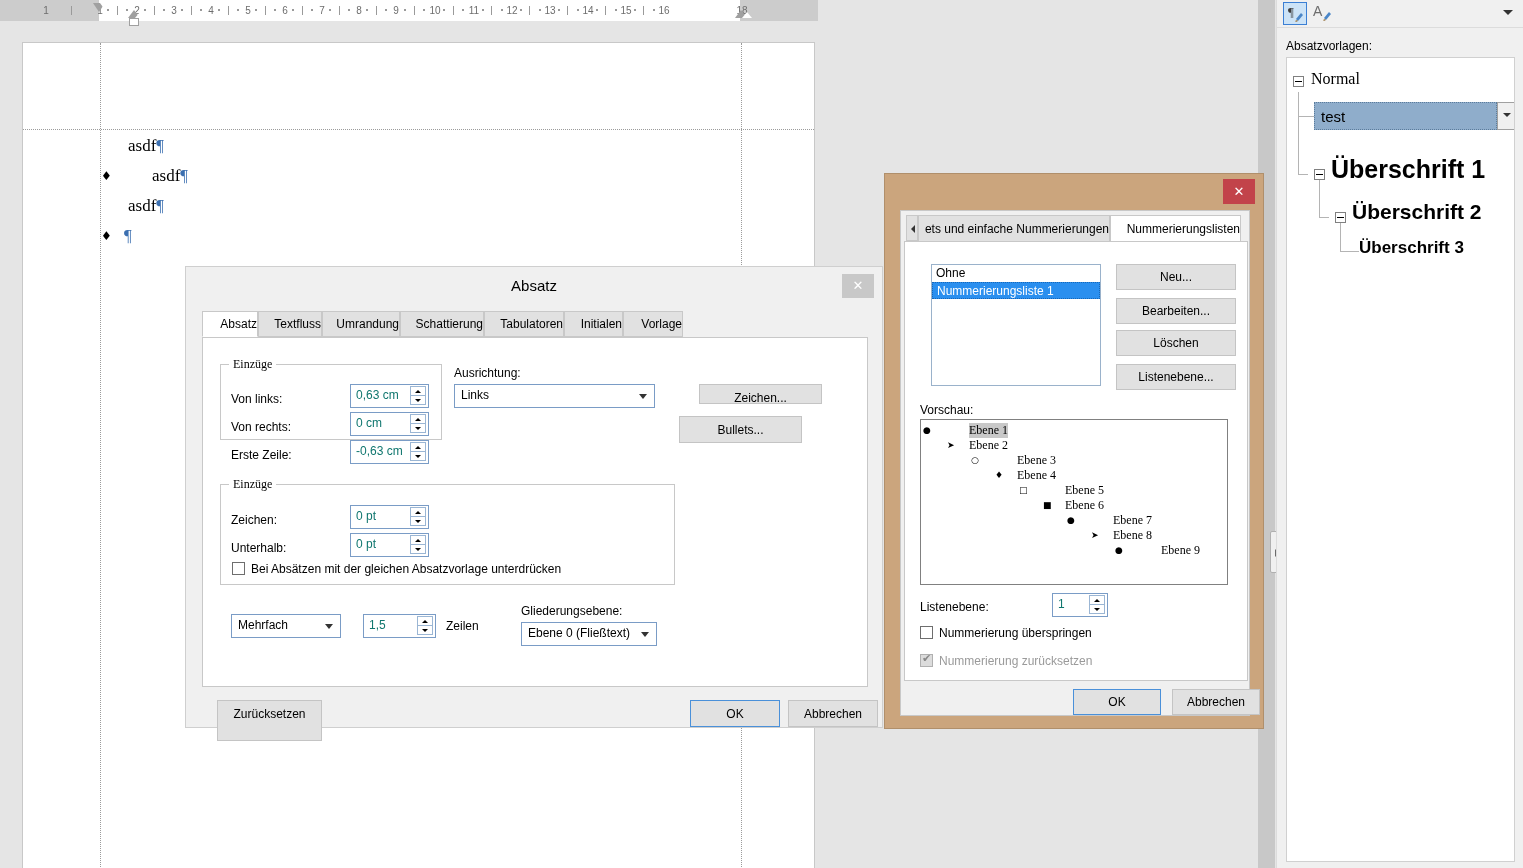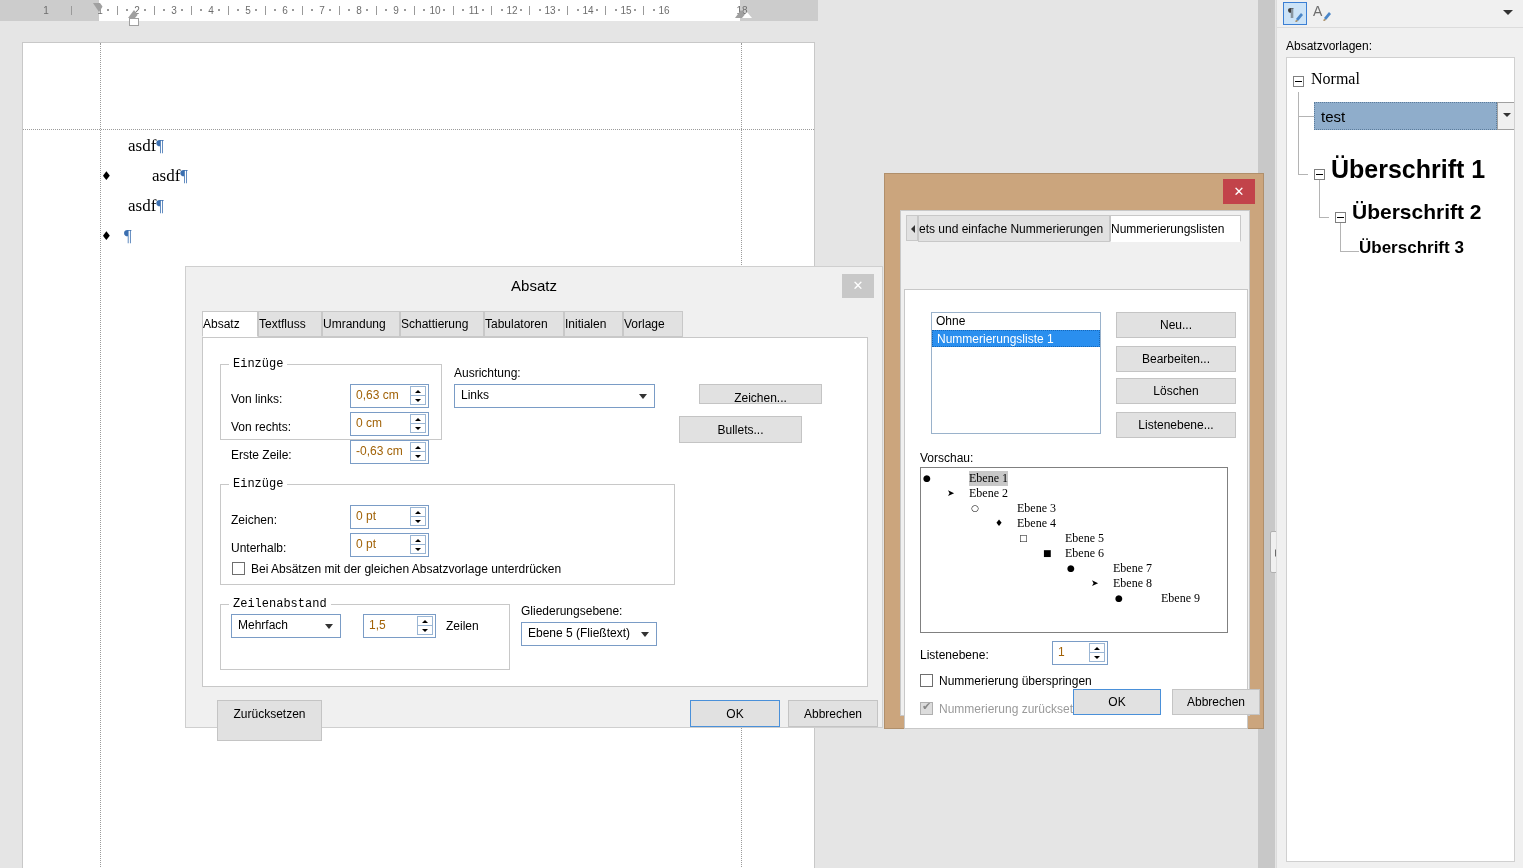--- a/index.html
+++ b/index.html
@@ -225,46 +225,46 @@
   .dlg-abs-body {
     position:absolute; left:16px; top:44px; width:666px; height:402px;
     background:#f0f0f0;
   }
 
   
   .tabstrip { position:absolute; left:0; top:0; height:27px; }
   .tab {
     position:absolute; top:0; height:26px; line-height:25px;
     background:#e1e1e1; border:1px solid #c8c8c8; box-sizing:border-box;
-    font-size:12px; text-align:left; color:#000;
+    font-size:12px; text-align:right; color:#000;
     font-family:"Liberation Sans", sans-serif;
   }
   .tab.active { background:#ffffff; border-bottom:1px solid #ffffff; }
   .tabpanel {
     position:absolute; background:#ffffff; border:1px solid #c8c8c8;
     box-sizing:border-box;
   }
 
   
   .group { position:absolute; border:1px solid #c8c8c8; box-sizing:border-box; }
   .group-legend {
     position:absolute; top:-8px; left:8px; background:#ffffff;
     padding:0 4px; font-size:12px; color:#000;
-    font-family:Liberation Mono, monospace;
+    font-family:Liberation Serif, serif;
   }
   .lbl {
     position:absolute; font-size:12px; color:#000; white-space:nowrap;
     font-family:"Liberation Sans", sans-serif;
   }
   .spin {
     position:absolute; height:24px; background:#fff;
     border:1px solid #7a9cc6; box-sizing:border-box;
   }
   .spin .val {
-    position:absolute; left:5px; top:3px; font-size:12px; color:#a16207;
+    position:absolute; left:5px; top:3px; font-size:12px; color:#0f766e;
     font-family:"Liberation Sans", sans-serif;
   }
   .spin .btns {
     position:absolute; right:2px; top:1px; width:16px; height:20px;
   }
   .spin .up, .spin .dn {
     position:absolute; left:0; width:16px; height:10px;
     border:1px solid #9bb6d4; box-sizing:border-box; background:#fff;
   }
   .spin .up { top:0; }
@@ -590,60 +590,57 @@
         <div class="spin" style="left:147px; top:195px; width:79px;">
           <div class="val">0 pt</div>
           <div class="btns">
               <div class="up"></div>
               <div class="dn"></div>
             </div>
         </div>
         <div class="chk" style="left:29px; top:224px;"></div>
         <div class="lbl" style="left:48px; top:224px;">Bei Absätzen mit der gleichen Absatzvorlage unterdrücken</div>
 
-        <div class="group" style="left:17px; top:266px; width:290px; height:66px;">
-          <div class="group-legend">Zeilenabstand</div>
-        </div>
         <div class="combo" style="left:28px; top:276px; width:110px;">
           <div class="val">Mehrfach</div>
           <div class="arr"></div>
         </div>
         <div class="spin" style="left:160px; top:276px; width:73px;">
           <div class="val">1,5</div>
           <div class="btns">
               <div class="up"></div>
               <div class="dn"></div>
             </div>
         </div>
         <div class="lbl" style="left:243px; top:281px;">Zeilen</div>
 
         <div class="lbl" style="left:318px; top:266px;">Gliederungsebene:</div>
         <div class="combo" style="left:318px; top:284px; width:136px;">
-          <div class="val">Ebene 5 (Fließtext)</div>
+          <div class="val">Ebene 0 (Fließtext)</div>
           <div class="arr"></div>
         </div>
       </div>
 
       <div class="btn" style="left:15px; top:389px; width:105px; height:41px; line-height:26px;">Zurücksetzen</div>
       <div class="btn primary" style="left:488px; top:389px; width:90px; height:27px; line-height:26px;">OK</div>
       <div class="btn" style="left:586px; top:389px; width:90px; height:27px; line-height:26px;">Abbrechen</div>
     </div>
   </div>
 
   <div class="dlg dlg-bul">
     <div class="dlg-bul-close">✕</div>
 
     <div class="dlg-bul-body">
 
       <div class="tab-scroll-left">
         <div class="tri"></div>
       </div>
       <div class="tab" style="left:17px; top:4px; width:192px; height:27px; line-height:26px; font-size:12px;">ets und einfache Nummerierungen</div>
       <div class="tab active" style="left:209px; top:4px; width:131px; height:27px; line-height:26px; font-size:12px;">Nummerierungslisten</div>
-      <div class="tabpanel" style="left:3px; top:30px; width:344px; height:440px;margin-top:48px;">
+      <div class="tabpanel" style="left:3px; top:30px; width:344px; height:440px;">
 
         <div class="listbox" style="left:26px; top:22px; width:170px; height:122px;">
           <div class="item">Ohne</div>
           <div class="item sel">Nummerierungsliste 1</div>
         </div>
 
         <div class="btn" style="left:211px; top:22px; width:120px; height:26px; line-height:25px;">Neu...</div>
         <div class="btn" style="left:211px; top:56px; width:120px; height:26px; line-height:25px;">Bearbeiten...</div>
         <div class="btn" style="left:211px; top:88px; width:120px; height:26px; line-height:25px;">Löschen</div>
         <div class="btn" style="left:211px; top:122px; width:120px; height:26px; line-height:25px;">Listenebene...</div>

